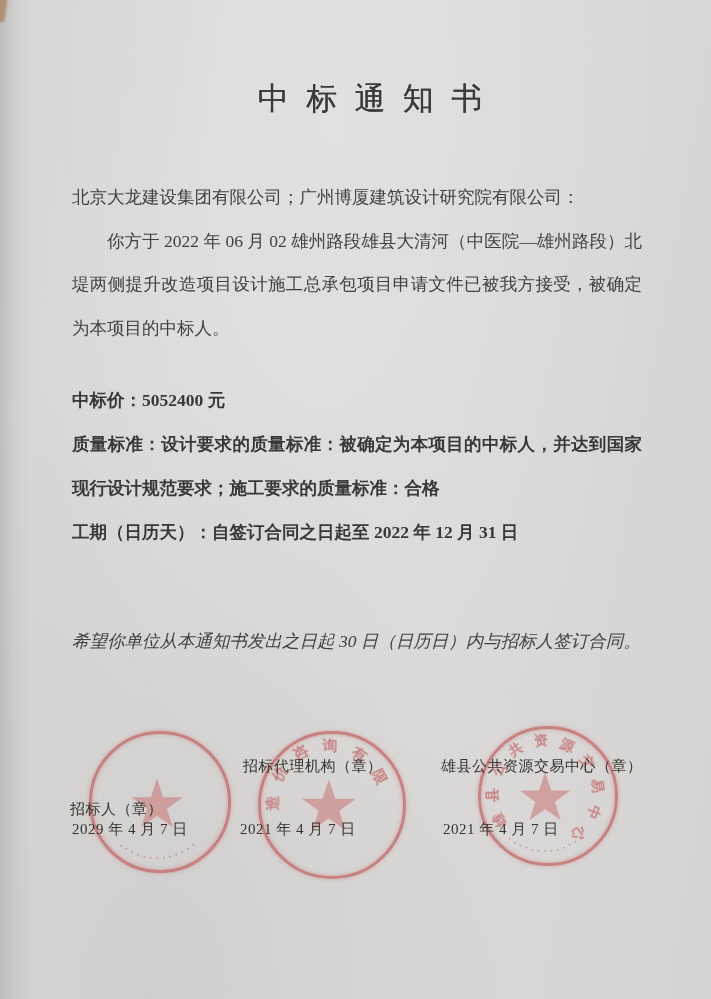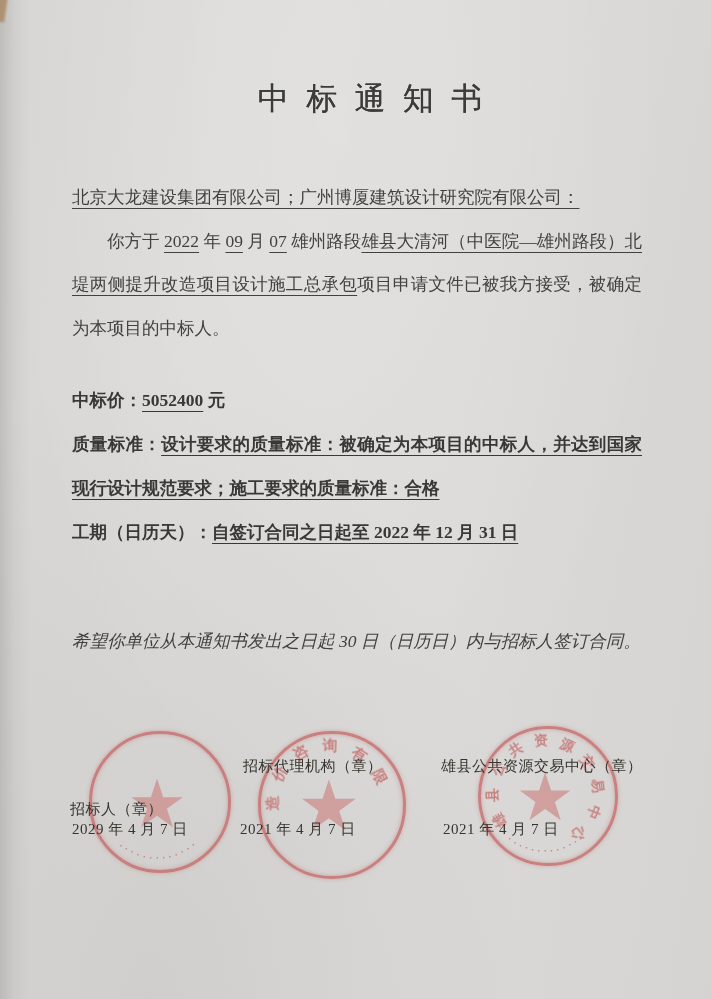--- a/index.html
+++ b/index.html
@@ -26,21 +26,21 @@
   }
   .bidline{
     position:absolute;top:128px;left:0;width:100%;text-align:center;
     font-size:15px;letter-spacing:.5px;color:#46453f;
   }
   .content{
     position:absolute;left:72px;top:176px;width:570px;
     font-size:17.5px;line-height:43.5px;text-align:justify;
   }
   .content p{margin:0;}
-  .u, .u-all{text-decoration:underline;text-underline-offset:5px;
+  .u, .u-all{text-underline-offset:5px;
     text-decoration-thickness:1px;text-decoration-skip-ink:none;}
   .indent{text-indent:2em;}
   .bold{font-weight:bold;color:#393836;line-height:44px;}
   .price{margin-top:28px !important;}
   .closing{margin-top:66px !important;font-style:italic;}
   .sig-label,.sig-date{
     position:absolute;font-size:15px;color:#35342e;z-index:5;letter-spacing:.5px;white-space:nowrap;
   }
   .seal{position:absolute;z-index:2;}
   .seal-ring{
@@ -65,21 +65,21 @@
 <body>
 
 <div class="photo">
   <div class="corner-artifact"></div>
 
   <div class="title">中标通知书</div>
 
 
   <div class="content">
     <p class="u-all">北京大龙建设集团有限公司；广州博厦建筑设计研究院有限公司：</p>
-    <p class="indent"><span>你方于 </span><span class="u">2022</span><span> 年 </span><span class="u">09</span><span> 月 </span><span class="u">07</span><span> 雄州路段</span><span class="u">雄县大清河（中医院—雄州路段）北堤两侧提升改造项目设计施工总承包</span><span>项目申请文件已被我方接受，被确定为本项目的中标人。</span></p>
+    <p class="indent"><span>你方于 </span><span class="u">2022</span><span> 年 </span><span class="u">06</span><span> 月 </span><span class="u">02</span><span> 雄州路段</span><span class="u">雄县大清河（中医院—雄州路段）北堤两侧提升改造项目设计施工总承包</span><span>项目申请文件已被我方接受，被确定为本项目的中标人。</span></p>
     <p class="bold price"><span>中标价：</span><span class="u">5052400</span><span> 元</span></p>
     <p class="bold"><span>质量标准：</span><span class="u">设计要求的质量标准：被确定为本项目的中标人，并达到国家现行设计规范要求；施工要求的质量标准：合格</span></p>
     <p class="bold"><span>工期（日历天）：</span><span class="u">自签订合同之日起至 2022 年 12 月 31 日</span></p>
     <p class="closing">希望你单位从本通知书发出之日起 30 日（日历日）内与招标人签订合同。</p>
   </div>
 
   <div class="sig-label" style="left:70px;top:800px">招标人（章）</div>
   <div class="sig-label" style="left:243px;top:757px">招标代理机构（章）</div>
   <div class="sig-label" style="left:441px;top:757px">雄县公共资源交易中心（章）</div>
 

